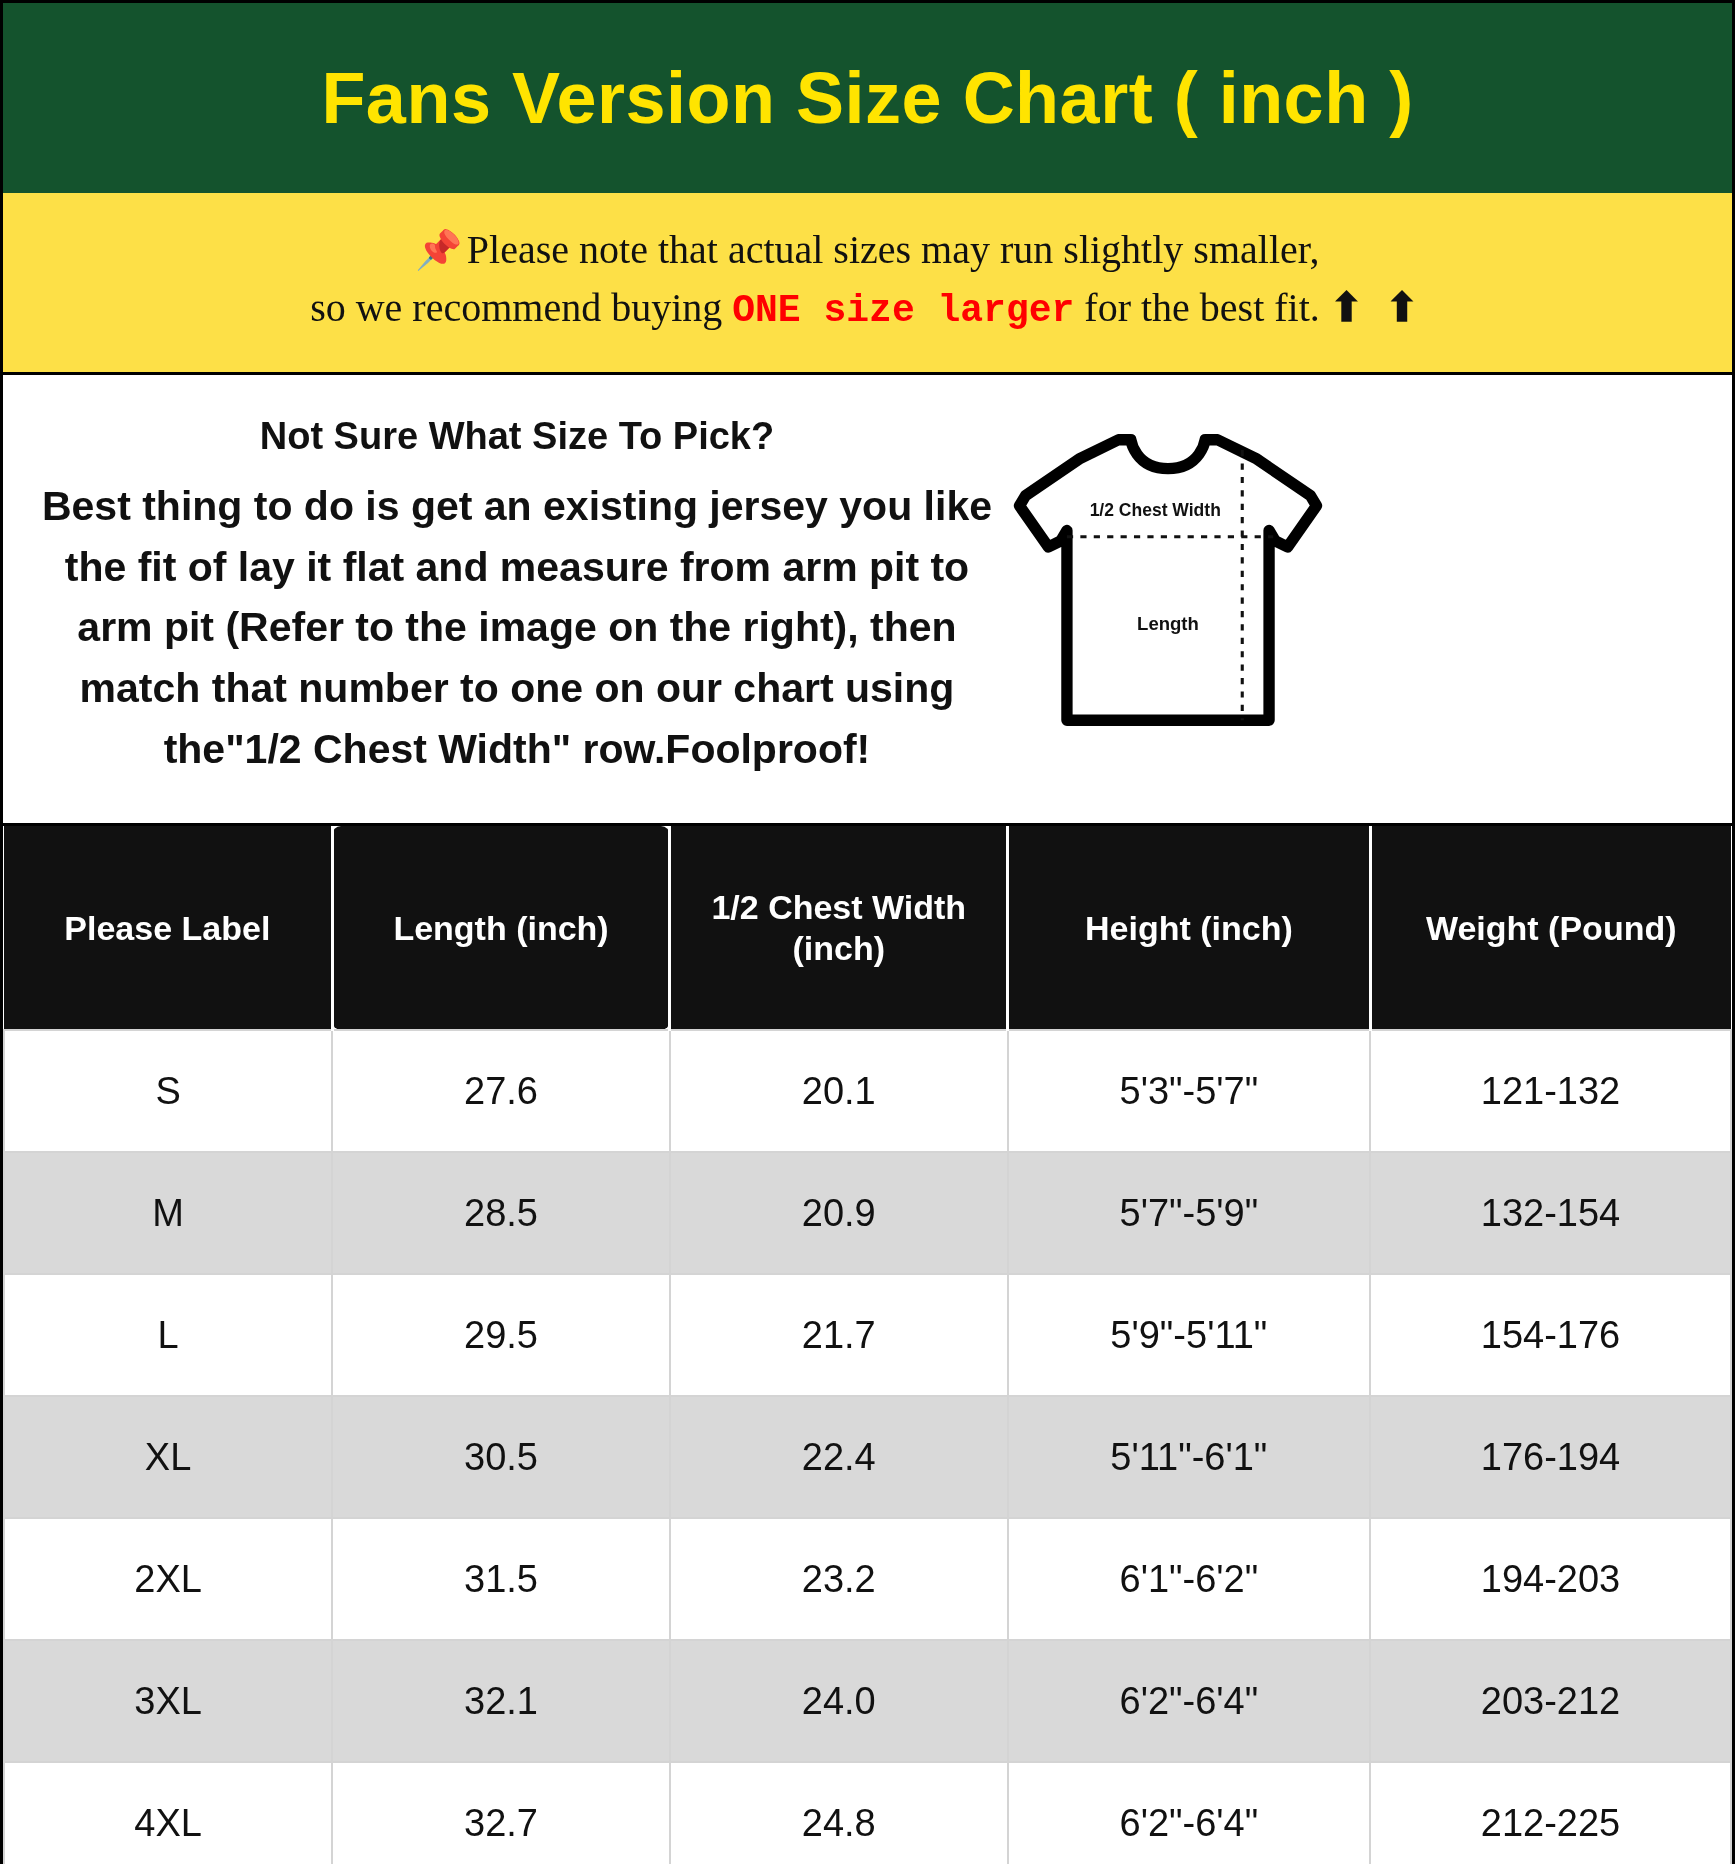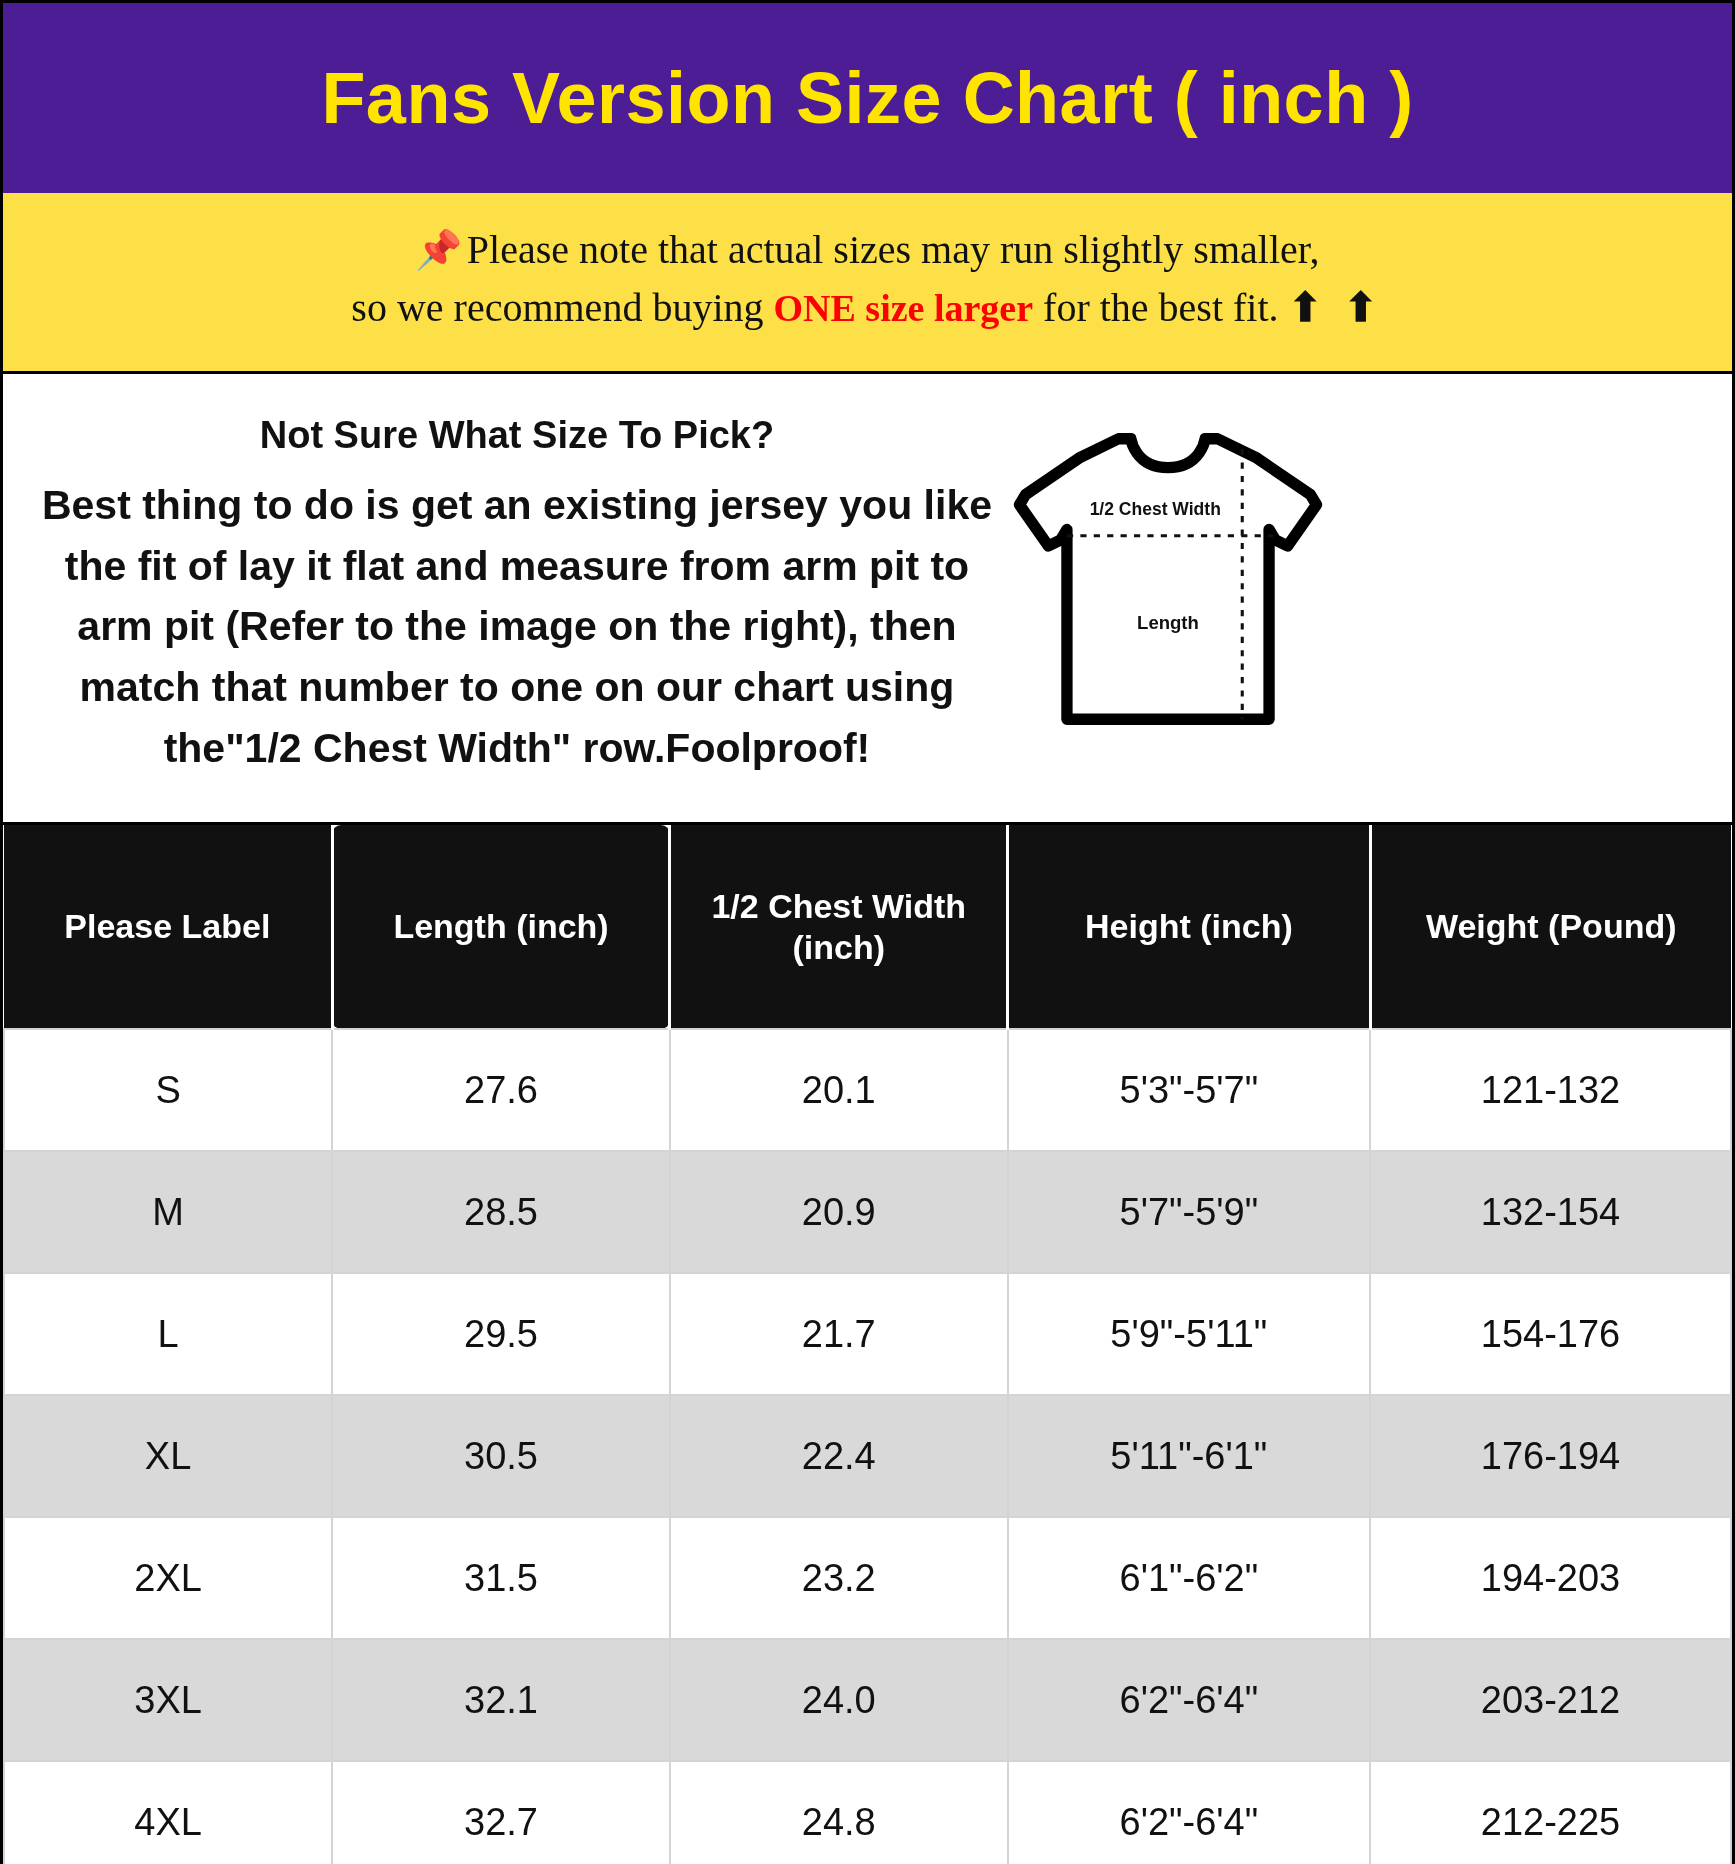--- a/index.html
+++ b/index.html
@@ -18,21 +18,21 @@
     height: 1864px;
     box-sizing: border-box;
     display: flex;
     flex-direction: column;
     background: #ffffff;
     border: 3px solid #000000;
   }
 
   
   .title-bar {
-    background: #4c1d95;
+    background: #14532d;
     height: 190px;
     display: flex;
     align-items: center;
     justify-content: center;
     flex: 0 0 auto;
   }
   .title-bar .title {
     color: #ffe400;
     font-size: 72px;
     font-weight: bold;
@@ -56,21 +56,21 @@
     font-family: "Liberation Serif", serif;
   }
   .note-line .pin {
     color: #e02020;
     font-size: 38px;
     margin-right: 4px;
   }
   .note-line .emph {
     color: #ff0000;
     font-weight: bold;
-    font-family: Liberation Serif, serif;
+    font-family: Liberation Mono, monospace;
     font-size: 38px;
   }
   .note-line .arrows {
     font-weight: bold;
     letter-spacing: 6px;
   }
 
   
   .help-section {
     flex: 0 0 auto;

